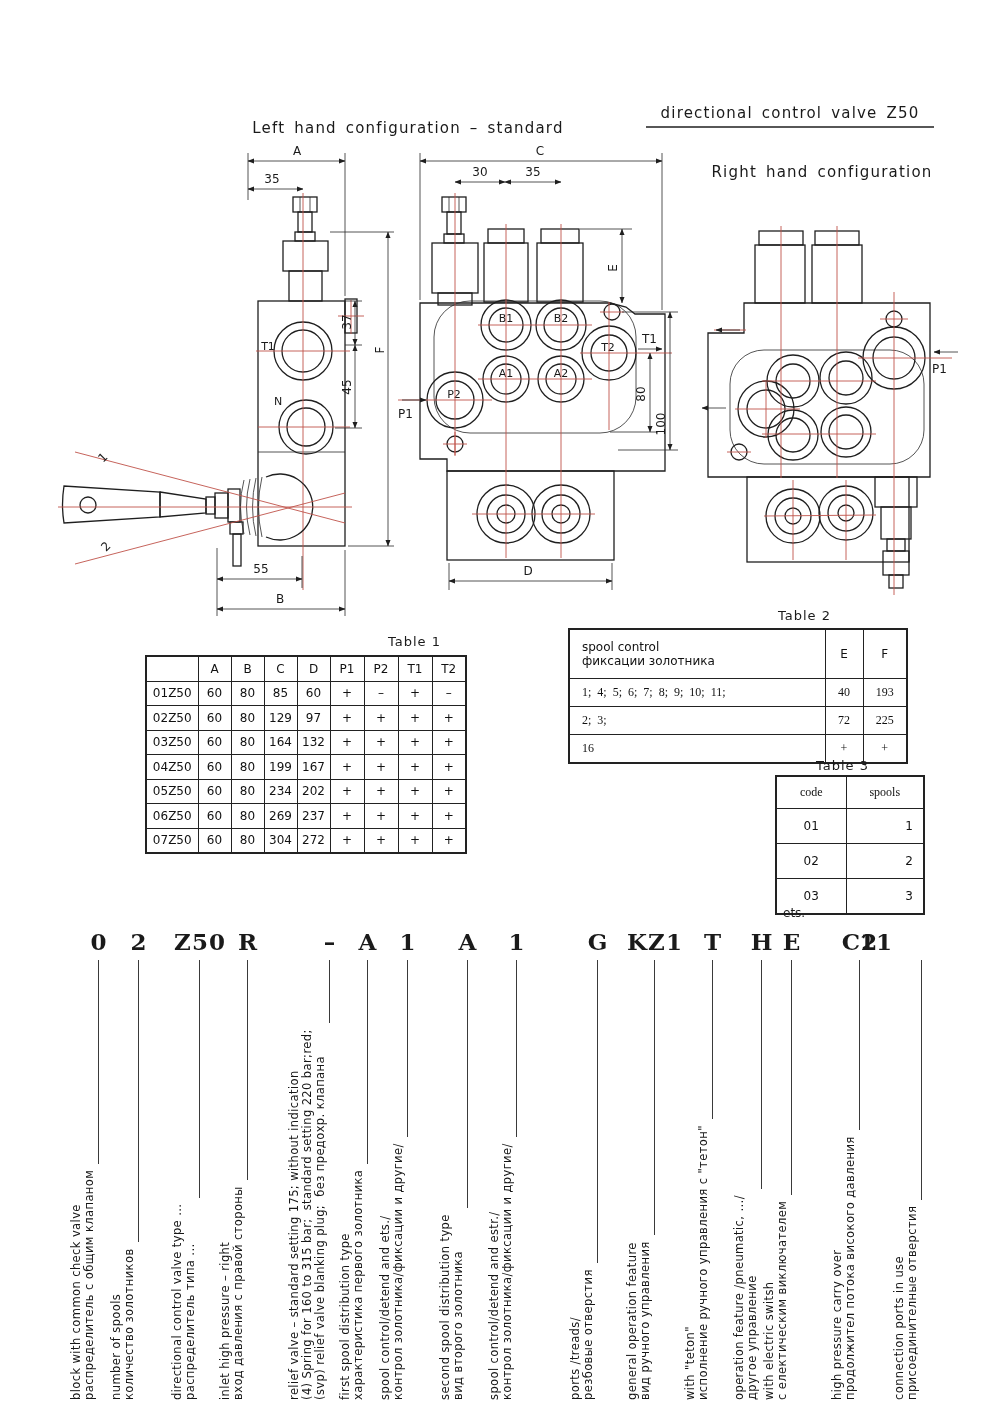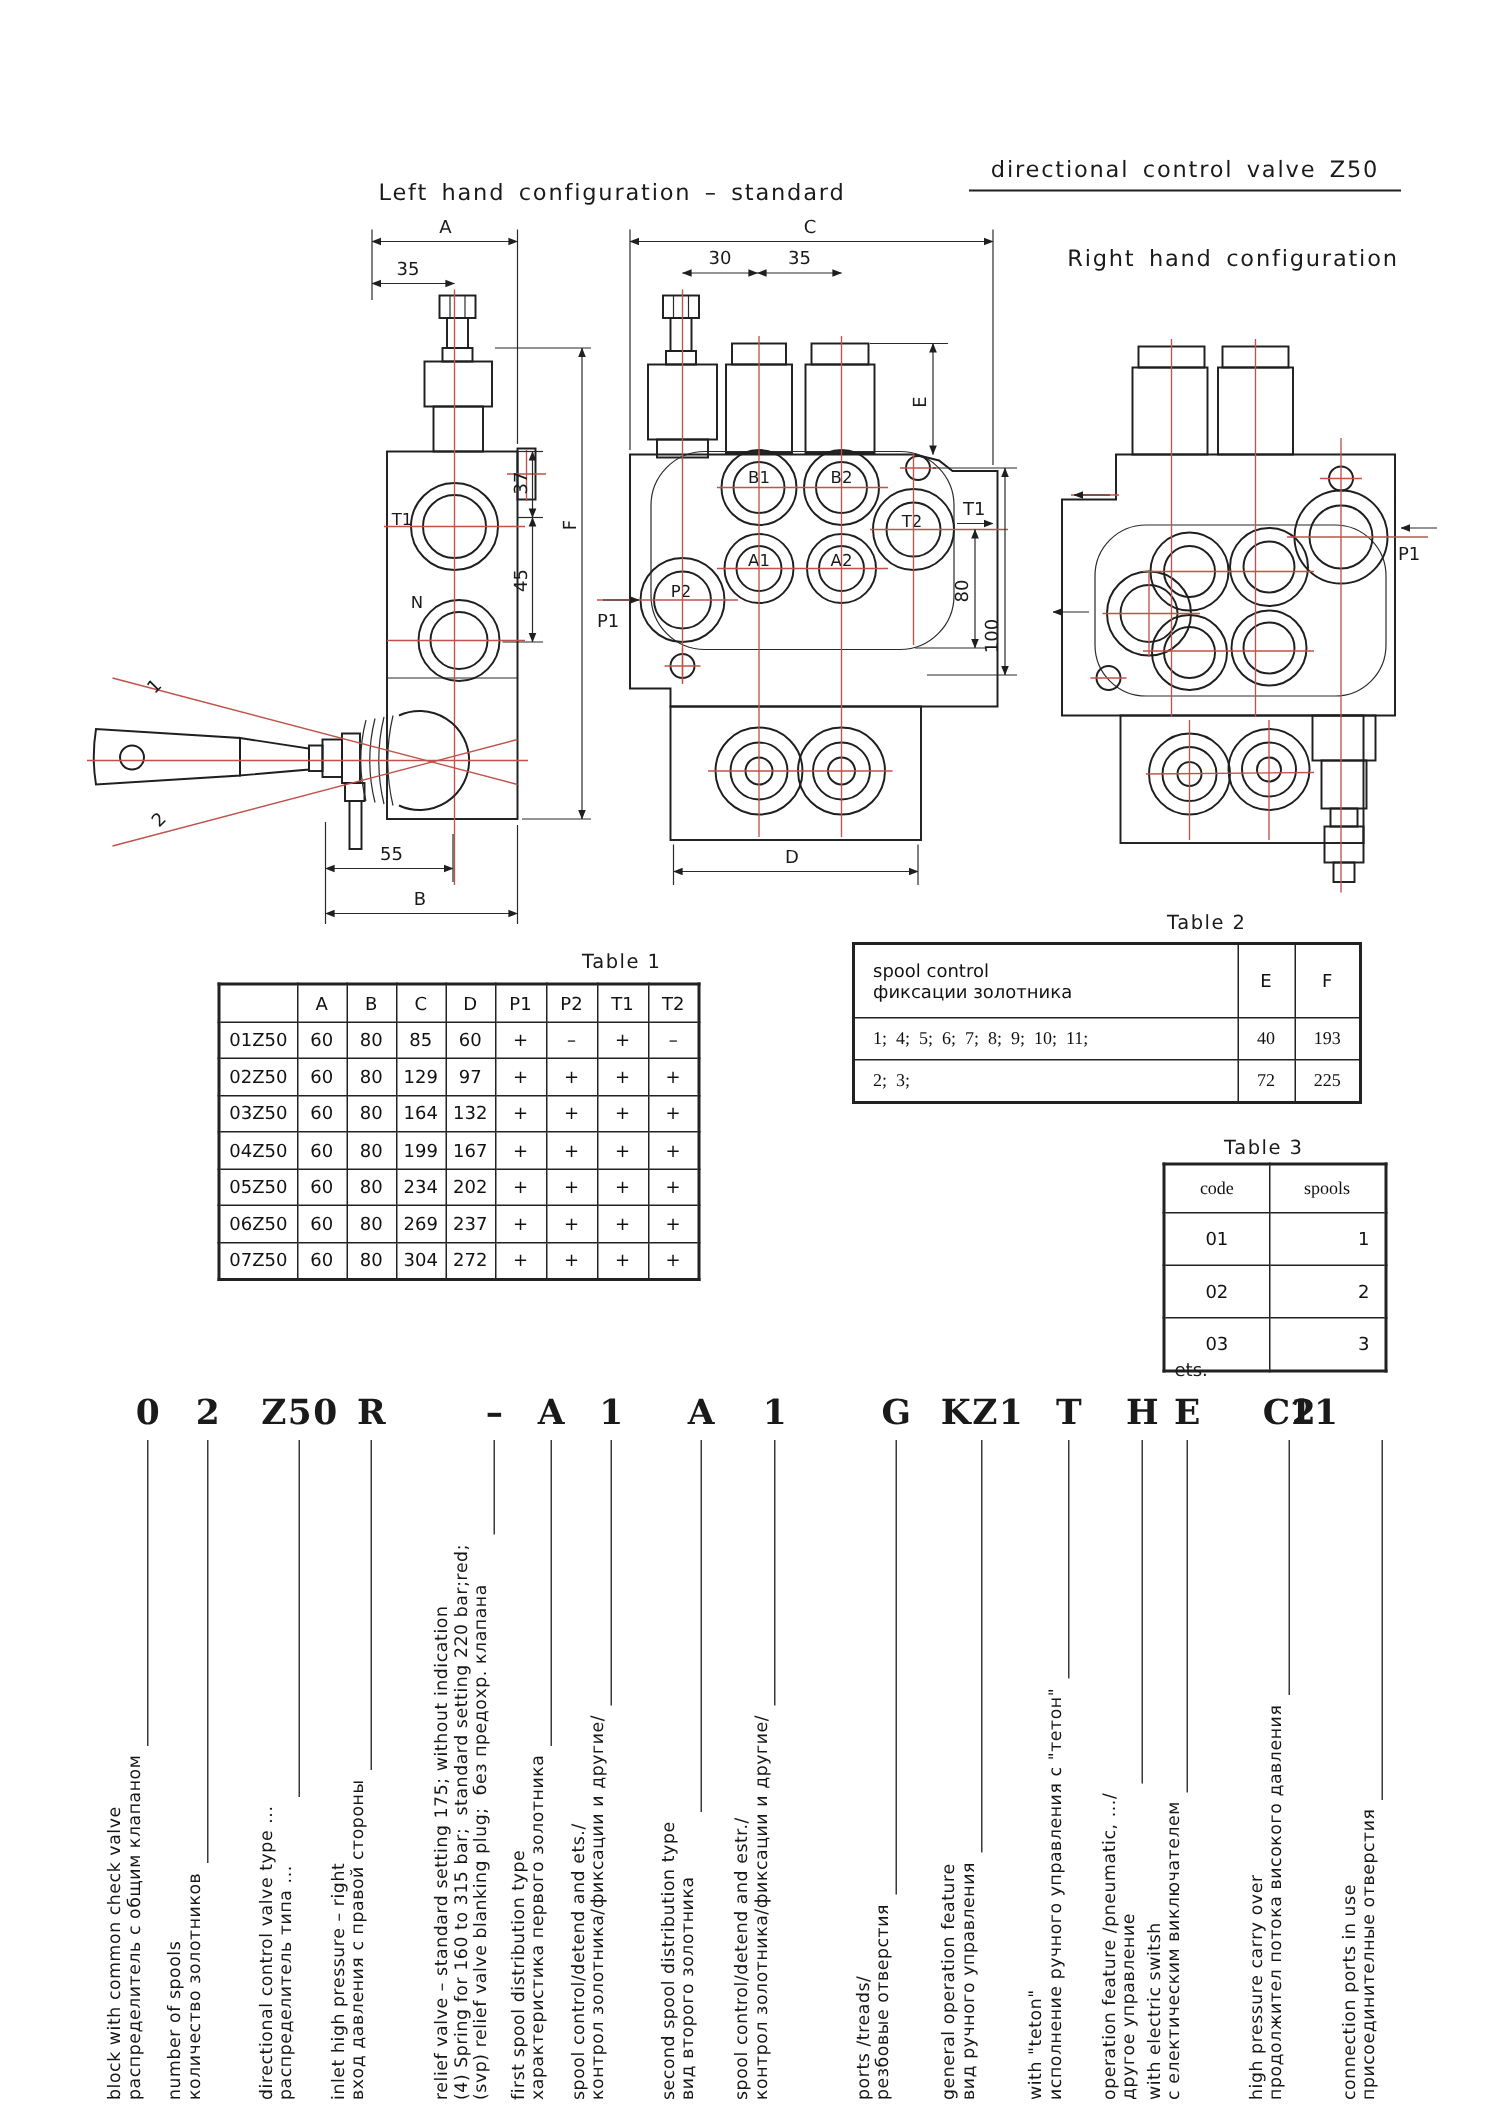--- a/index.html
+++ b/index.html
@@ -400,20 +400,25 @@
     </tr>
   <tr class="data">
         <td class="main">1;  4;  5;  6;  7;  8;  9;  10;  11;</td>
         <td>40</td>
         <td>193</td>
       </tr>
       <tr class="data">
         <td class="main">2;  3;</td>
         <td>72</td>
         <td>225</td>
+      </tr>
+      <tr class="data">
+        <td class="main">16</td>
+        <td>+</td>
+        <td>+</td>
       </tr>
     </tbody>
 </table>
 
 <div class="tbl-title" style="left:816px; top:758px">Table 3</div>
 <table id="table3">
   <colgroup>
       <col style="width:70px">
       <col style="width:78px">
     </colgroup>

